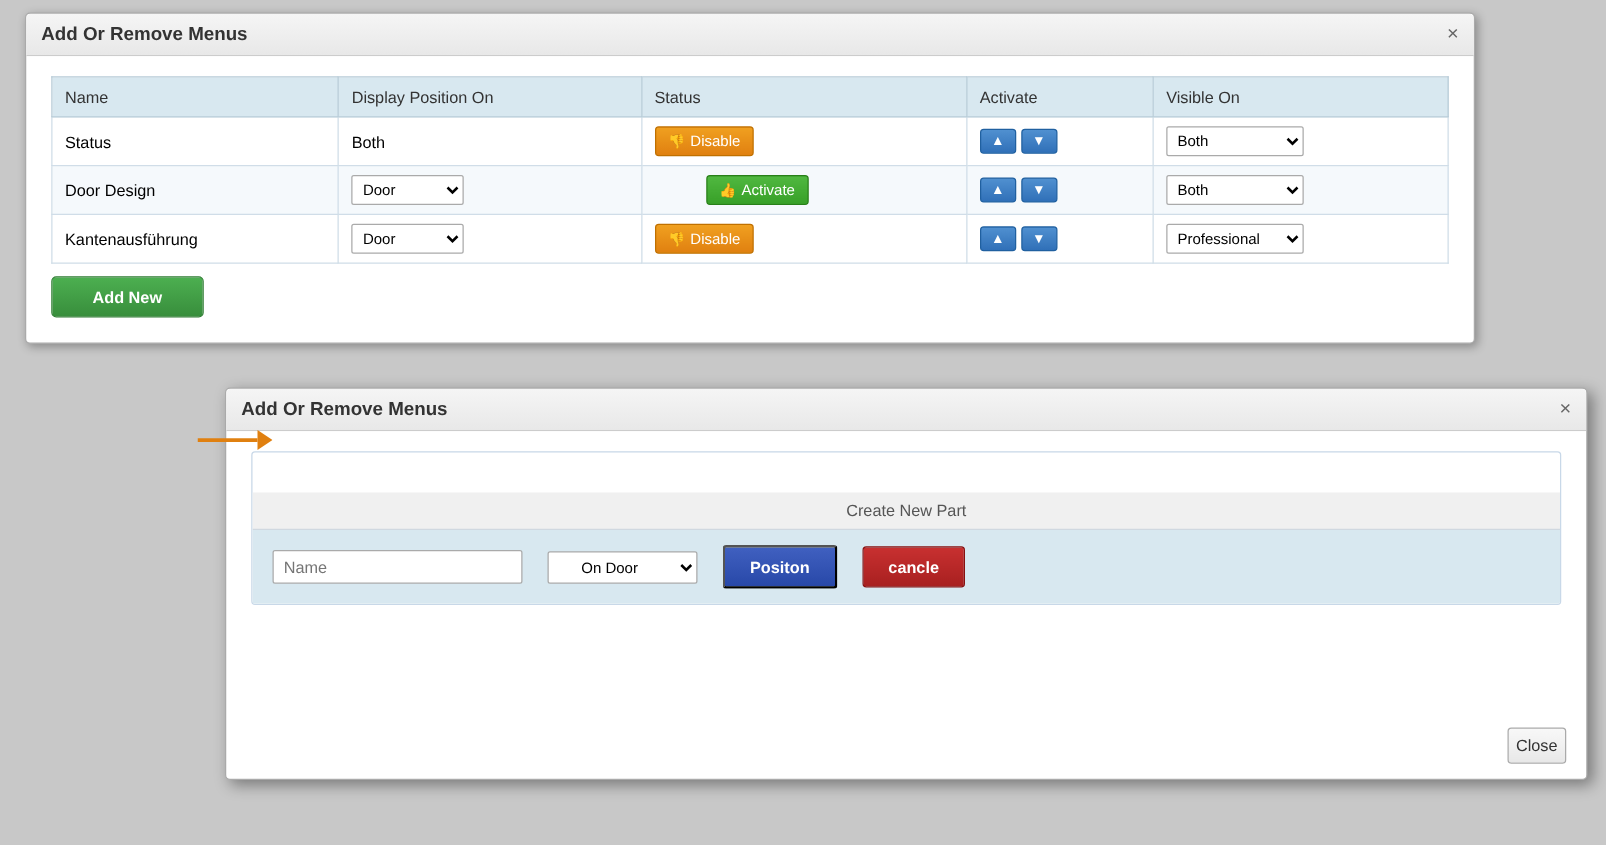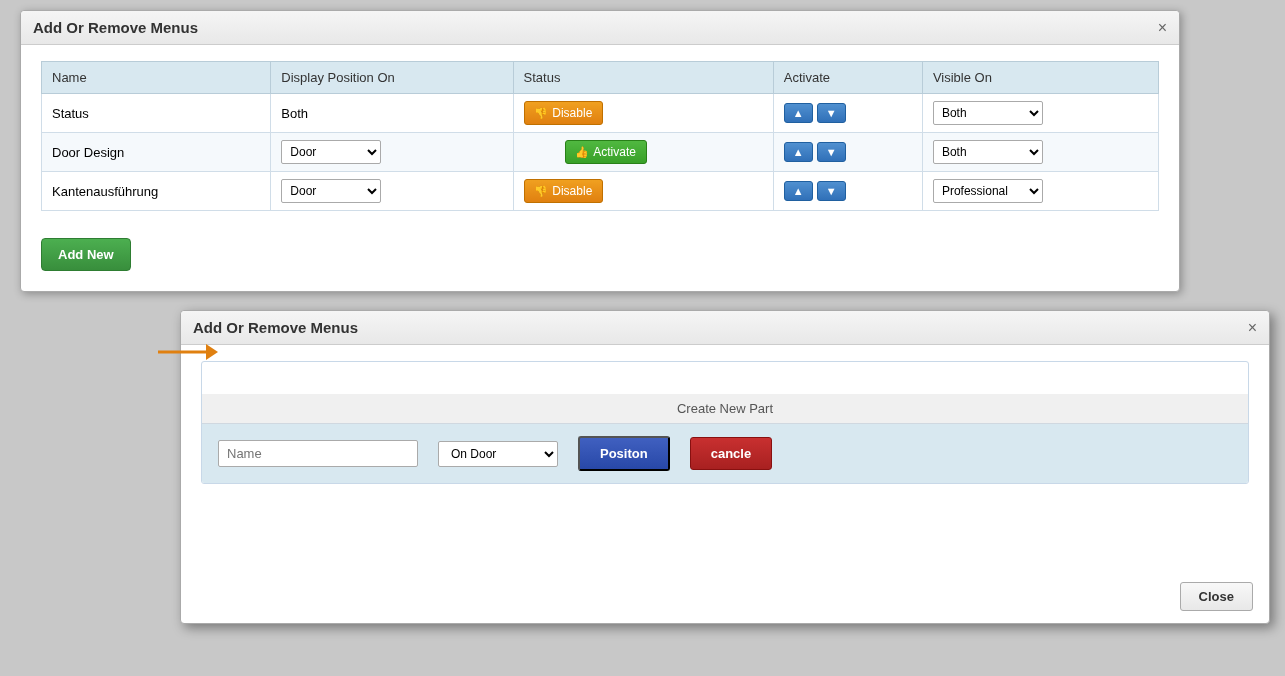--- a/index.html
+++ b/index.html
@@ -108,33 +108,33 @@
       font-size: 12px;
       background: #fff;
       width: 110px;
     }
     select.display-select {
       padding: 3px 4px;
       border: 1px solid #aaa;
       border-radius: 2px;
       font-size: 12px;
       background: #fff;
-      width: 100px;
+      width: 90px;
     }
 
     .btn-add-new {
       background: linear-gradient(to bottom, #4caf50, #388e3c);
       color: #fff;
       border: 1px solid #2e7d32;
       border-radius: 4px;
-      padding: 8px 16px;
-      cursor: pointer;
-      font-size: 13px;
-      font-weight: bold;
-      margin-top: 27px;
+      padding: 8px 32px;
+      cursor: pointer;
+      font-size: 13px;
+      font-weight: bold;
+      margin-top: 10px;
     }
 
     .close-x {
       cursor: pointer;
       font-size: 16px;
       color: #666;
       background: none;
       border: none;
       line-height: 1;
     }
@@ -191,21 +191,21 @@
 
     .name-input {
       padding: 5px 8px;
       border: 1px solid #aaa;
       border-radius: 2px;
       font-size: 13px;
       width: 200px;
       color: #999;
     }
     select.door-select {
-      padding: 4px 8px;
+      padding: 4px 22px;
       border: 1px solid #aaa;
       border-radius: 2px;
       font-size: 12px;
       background: #fff;
       width: 120px;
     }
     .btn-submit {
       background: linear-gradient(to bottom, #4060c0, #2848a8);
       color: #fff;
       border: 1px solid #1838888;
@@ -229,24 +229,23 @@
     .dialog-front-footer {
       padding: 8px 16px 12px;
       display: flex;
       justify-content: flex-end;
     }
     .btn-close {
       background: linear-gradient(to bottom, #f8f8f8, #e8e8e8);
       color: #333;
       border: 1px solid #aaa;
       border-radius: 3px;
-      padding: 6px 18px;
-      cursor: pointer;
-      font-size: 13px;
-      font-weight: bold;
+      padding: 6px 6px;
+      cursor: pointer;
+      font-size: 13px;
     }
 
     
     .thumb-icon::before { content: "👍"; font-size: 11px; }
     .thumb-down-icon::before { content: "👎"; font-size: 11px; }
   </style>
 </head>
 <body>
 
 <div class="dialog-back">

